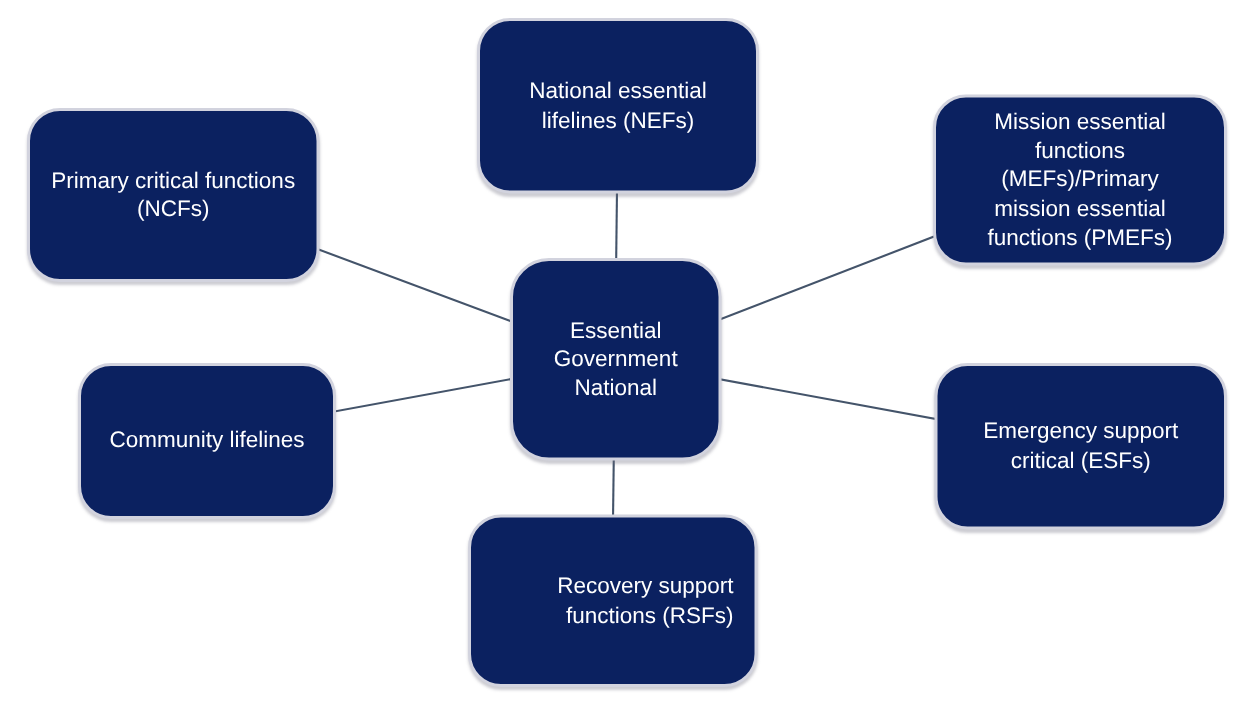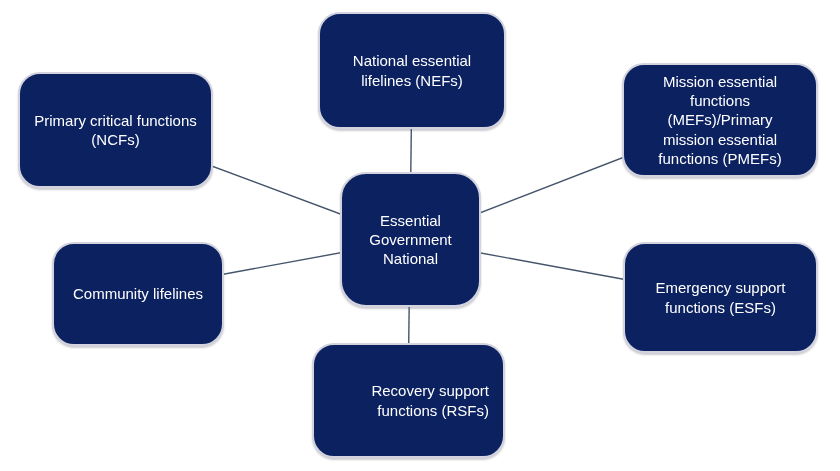--- a/index.html
+++ b/index.html
@@ -66,21 +66,21 @@
 
   <div class="node node-top">
     <span>National essential lifelines (NEFs)</span>
   </div>
 
   <div class="node node-top-right">
     <span>Mission essential functions (MEFs)/Primary mission essential functions (PMEFs)</span>
   </div>
 
   <div class="node node-bot-right">
-    <span>Emergency support functions (ESFs)</span>
+    <span>Emergency support critical (ESFs)</span>
   </div>
 
   <div class="node node-bottom">
     <span>Recovery support functions (RSFs)</span>
   </div>
 
   <div class="node node-bot-left">
     <span>Community lifelines</span>
   </div>
 

